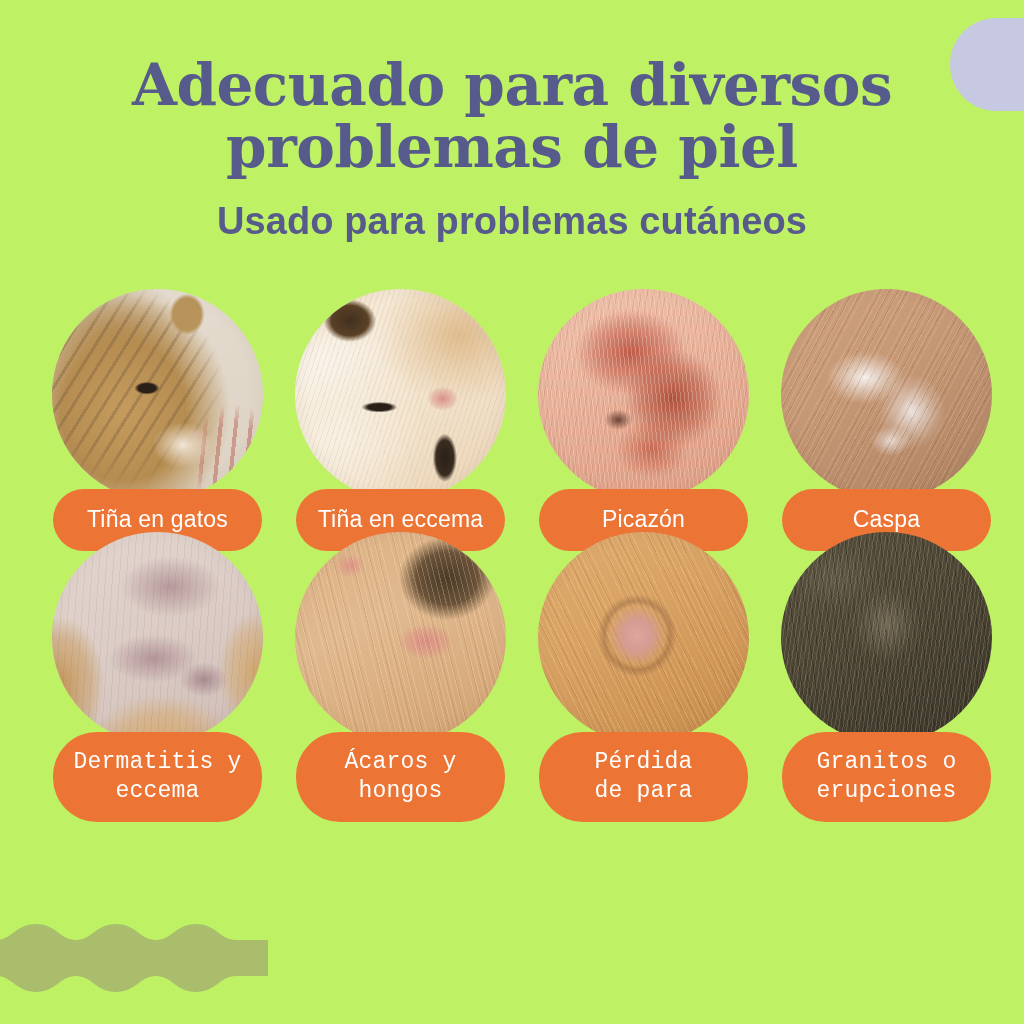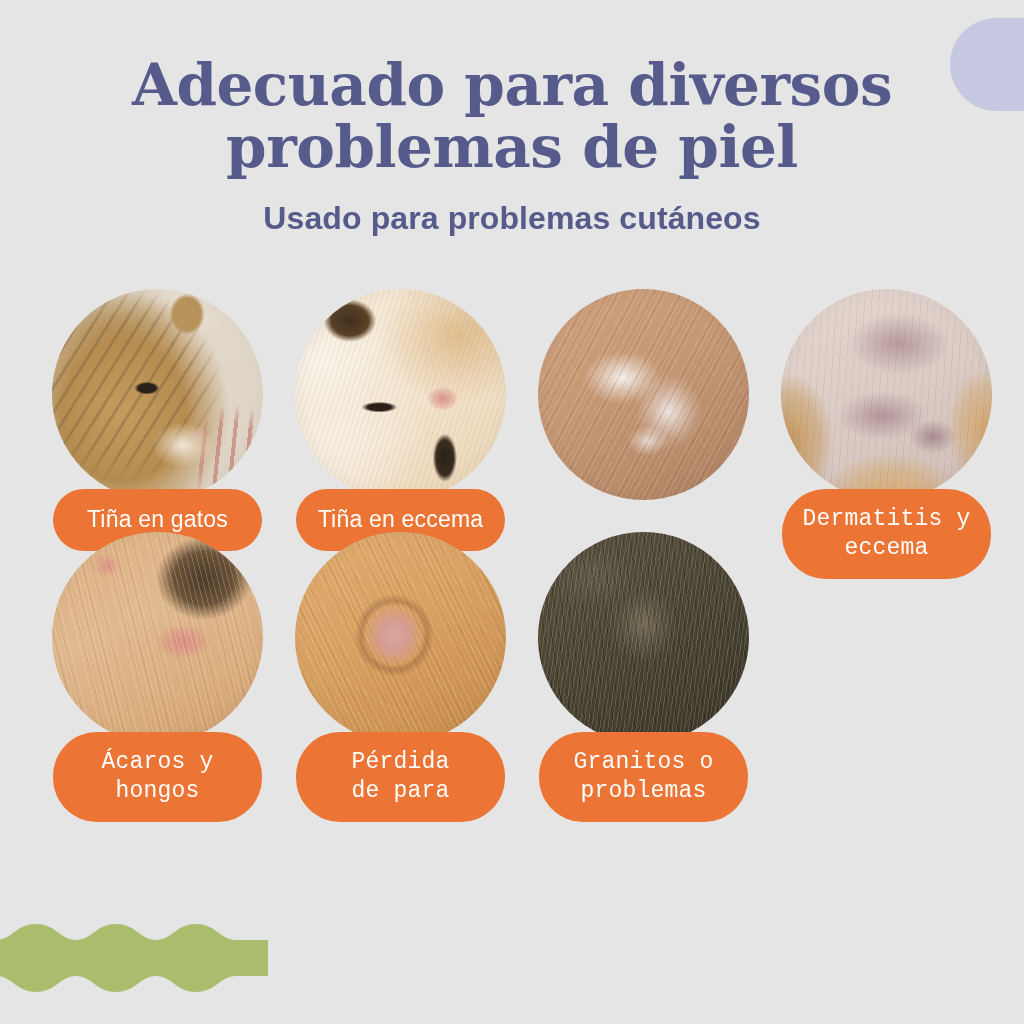--- a/index.html
+++ b/index.html
@@ -7,21 +7,21 @@
     padding: 0;
     background: #ffffff;
   }
   body {
     font-family: "Liberation Sans", sans-serif;
   }
   #poster {
     position: relative;
     width: 1024px;
     height: 1024px;
-    background: #e5e5e5;
+    background: #bef264;
     overflow: hidden;
   }
 
   
   .deco-lavender {
     position: absolute;
     top: 18px;
     left: 950px;
     width: 150px;
     height: 93px;
@@ -51,21 +51,21 @@
     line-height: 1.07;
     color: #565b8c;
     letter-spacing: -0.5px;
     margin: 0;
     white-space: pre-line;
   }
   .subtitle {
     margin: 22px 0 0 0;
     font-family: "Liberation Sans", sans-serif;
     font-weight: bold;
-    font-size: 32px;
+    font-size: 38px;
     color: #565b8c;
     letter-spacing: 0.1px;
   }
 
   
   .grid {
     position: absolute;
     left: 52px;
     top: 289px;
     width: 924px;
@@ -315,28 +315,39 @@
         <div class="layer dog-fur"></div>
         <div class="layer dog-ear"></div>
         <div class="layer dog-lesion"></div>
         <div class="layer dog-eye"></div>
         <div class="layer dog-nose"></div>
         <div class="layer vignette"></div>
       </div>
       <div class="pill">Tiña en eccema</div>
     </div>
 
+    <div class="cell">
+      <div class="photo">
+        <div class="layer itch-bg"></div>
+        <div class="layer itch-red"></div>
+        <div class="layer itch-fur"></div>
+        <div class="layer itch-dark"></div>
+        <div class="layer vignette"></div>
+      </div>
+      <div class="pill">Picazón</div>
+    </div>
 
     <div class="cell">
       <div class="photo">
         <div class="layer dand-bg"></div>
         <div class="layer dand-flake"></div>
         <div class="layer dand-fur"></div>
         <div class="layer vignette"></div>
       </div>
+      <div class="pill">Caspa</div>
     </div>
 
     <div class="cell">
       <div class="photo">
         <div class="layer derm-bg"></div>
         <div class="layer derm-patch"></div>
         <div class="layer derm-furedge"></div>
         <div class="layer derm-hair"></div>
         <div class="layer vignette"></div>
       </div>
@@ -369,17 +380,17 @@
     </div>
 
     <div class="cell">
       <div class="photo">
         <div class="layer pimp-bg"></div>
         <div class="layer pimp-light"></div>
         <div class="layer pimp-fur"></div>
         <div class="layer vignette"></div>
       </div>
       <div class="pill two-line">Granitos o
-problemas</div>
+erupciones</div>
     </div>
 
   </div>
 </div>
 
 </body></html>

